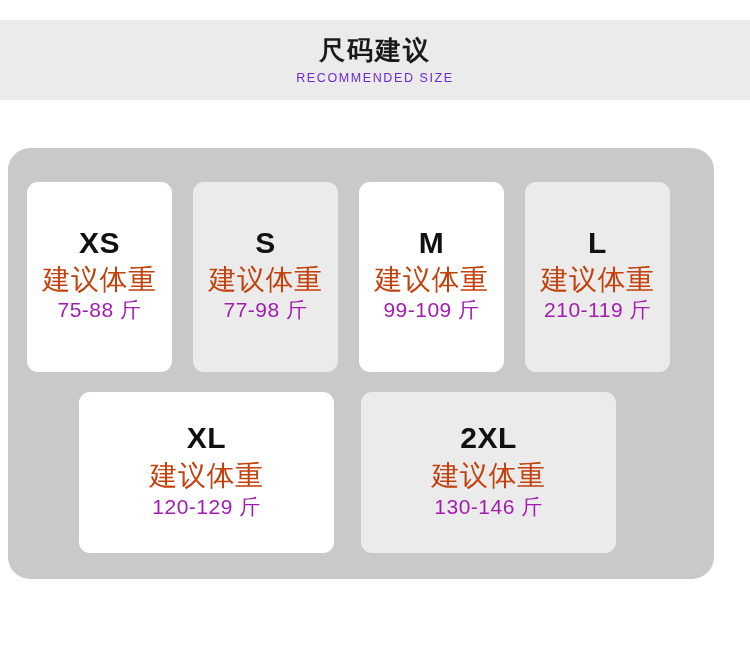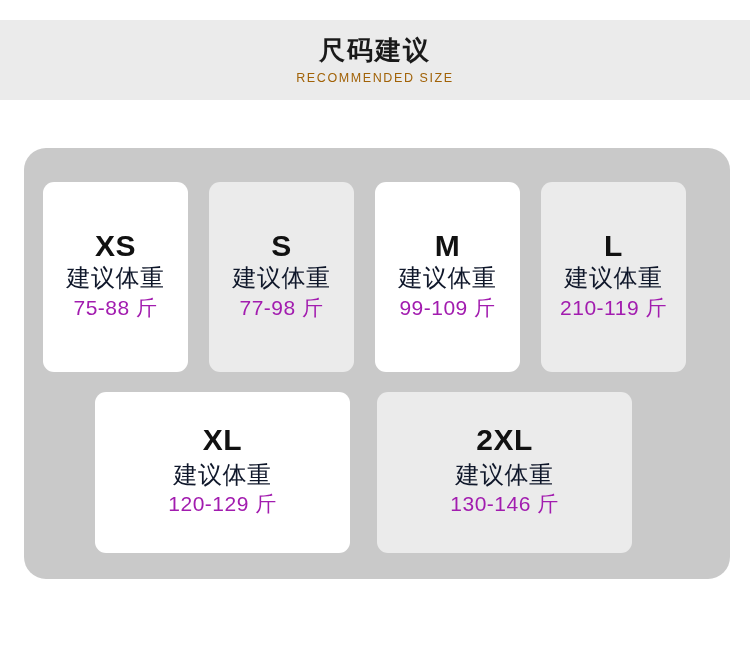--- a/index.html
+++ b/index.html
@@ -33,30 +33,30 @@
     font-size: 26px;
     font-weight: bold;
     color: #1a1a1a;
     letter-spacing: 2px;
     line-height: 1.1;
     margin: 0 0 7px 0;
   }
   .header-subtitle {
     font-size: 12.5px;
     font-weight: normal;
-    color: #a16207;
+    color: #6d28d9;
     letter-spacing: 1.6px;
     line-height: 1;
     margin: 0;
   }
 
   
   .size-panel {
     position: absolute;
-    left: 24px;
+    left: 8px;
     top: 148px;
     width: 706px;
     height: 431px;
     background: #c9c9c9;
     border-radius: 22px;
     box-sizing: border-box;
   }
 
   
   .card-row {
@@ -104,25 +104,24 @@
     color: #111111;
     line-height: 1.05;
     margin-bottom: 4px;
     letter-spacing: 0.5px;
   }
   .card-row-bottom .card-size-label {
     font-size: 30px;
     margin-bottom: 6px;
   }
   .card-weight-label {
-    font-size: 24px;
-    color: #0f172a;
+    font-size: 28px;
+    color: #c2410c;
     line-height: 1.22;
     letter-spacing: 0.5px;
-    font-family: Liberation Mono, monospace;
   }
   .card-weight-range {
     font-size: 21px;
     color: #a21caf;
     line-height: 1.22;
     letter-spacing: 0.5px;
   }
 </style>
 </head>
 <body>

